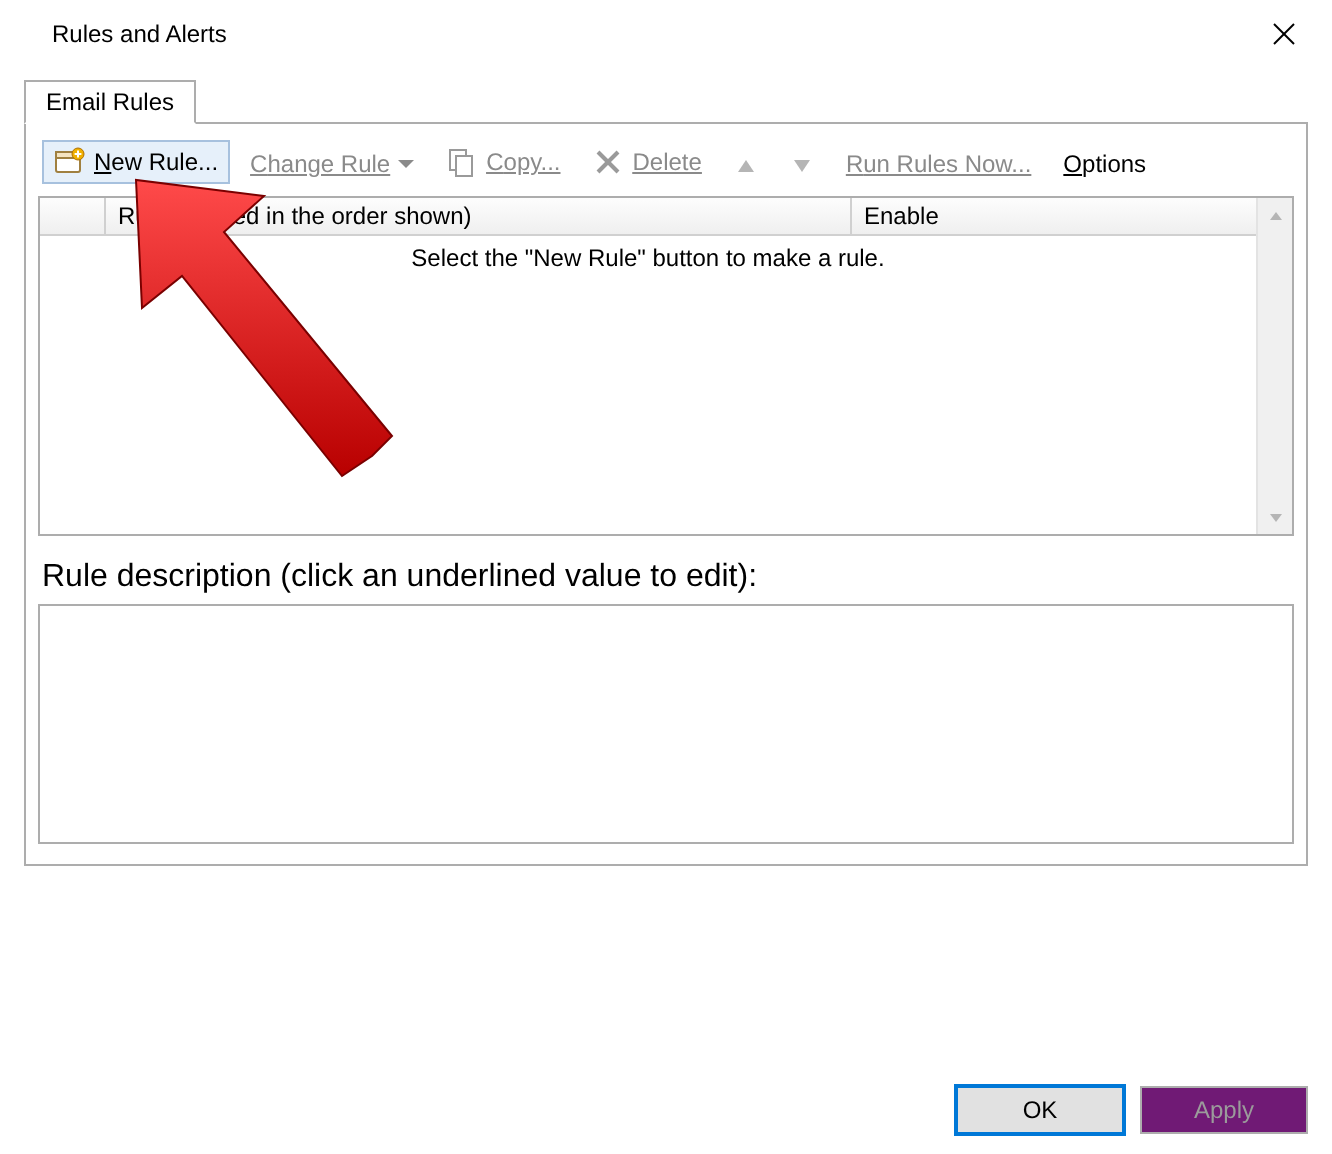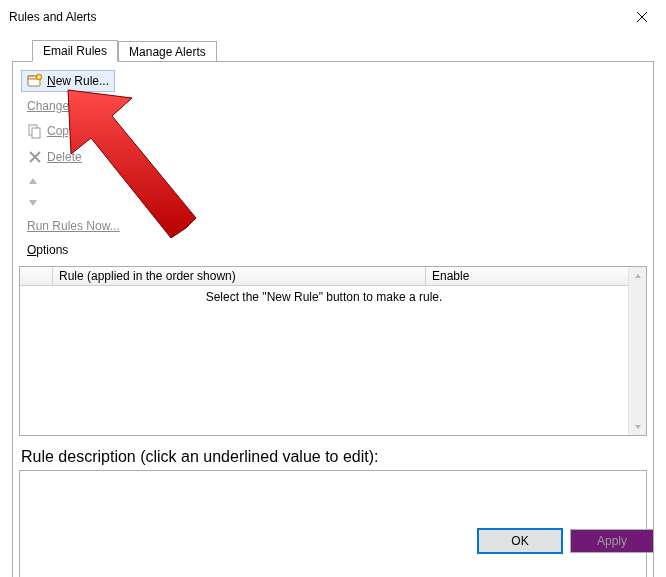--- a/index.html
+++ b/index.html
@@ -14,21 +14,21 @@
     width: 666px;
     height: 577px;
     box-sizing: border-box;
     position: relative;
     background: #fff;
   }
   .titlebar {
     display: flex;
     align-items: center;
     height: 34px;
-    padding: 0 4px 0 9px;
+    padding: 0 4px 0 26px;
   }
   .titlebar .title {
     flex: 1;
     font-size: 12px;
   }
   .close-btn {
     width: 40px;
     height: 28px;
     display: flex;
     align-items: center;
@@ -63,37 +63,35 @@
   .tab.inactive {
     background: #fff;
     top: 1px;
     color: #000;
     border-color: #adadad;
   }
   .tab.active {
     background: #fff;
     z-index: 2;
     border-bottom: 1px solid #fff;
-    margin-left: 20px;
   }
   .tab-panel {
     border: 1px solid #adadad;
     padding: 6px 6px 10px 6px;
     background: #fff;
     position: relative;
   }
 
   
   .toolbar {
     display: flex;
-    align-items: flex-start;
+    align-items: flex-end;
     gap: 4px;
     padding: 2px 2px 6px 2px;
     flex-wrap: wrap;
-    flex-direction: column;
   }
   .tbtn {
     display: inline-flex;
     align-items: center;
     gap: 4px;
     padding: 2px 5px;
     border: 1px solid transparent;
     font-size: 12px;
     cursor: default;
     white-space: nowrap;
@@ -176,21 +174,21 @@
     width: 14px;
     height: 14px;
     margin: 0;
     accent-color: #333;
   }
 
   
   .footer {
     position: absolute;
     right: 12px;
-    bottom: 24px;
+    bottom: 10px;
     display: flex;
     gap: 8px;
   }
   .btn {
     width: 84px;
     height: 24px;
     border: 1px solid #adadad;
     background: #e1e1e1;
     font-size: 12px;
     font-family: inherit;
@@ -228,21 +226,20 @@
         <line x1="1" y1="1" x2="11" y2="11" stroke="#000" stroke-width="1"></line>
         <line x1="11" y1="1" x2="1" y2="11" stroke="#000" stroke-width="1"></line>
       </svg>
     </div>
   </div>
 
   <div class="body-area">
 
     <div class="tabstrip">
       <div class="tab active">Email Rules</div>
-      <div class="tab inactive">Manage Alerts</div>
     </div>
 
     <div class="tab-panel">
 
       <div class="toolbar">
 
         <div class="tbtn highlight">
           <svg class="icon" viewBox="0 0 16 16">
             <rect x="1" y="3" width="12" height="10" rx="1" fill="#fff" stroke="#a08040" stroke-width="1"></rect>
             <rect x="1" y="3" width="12" height="3" fill="#f5e4c1" stroke="#a08040" stroke-width="1"></rect>

